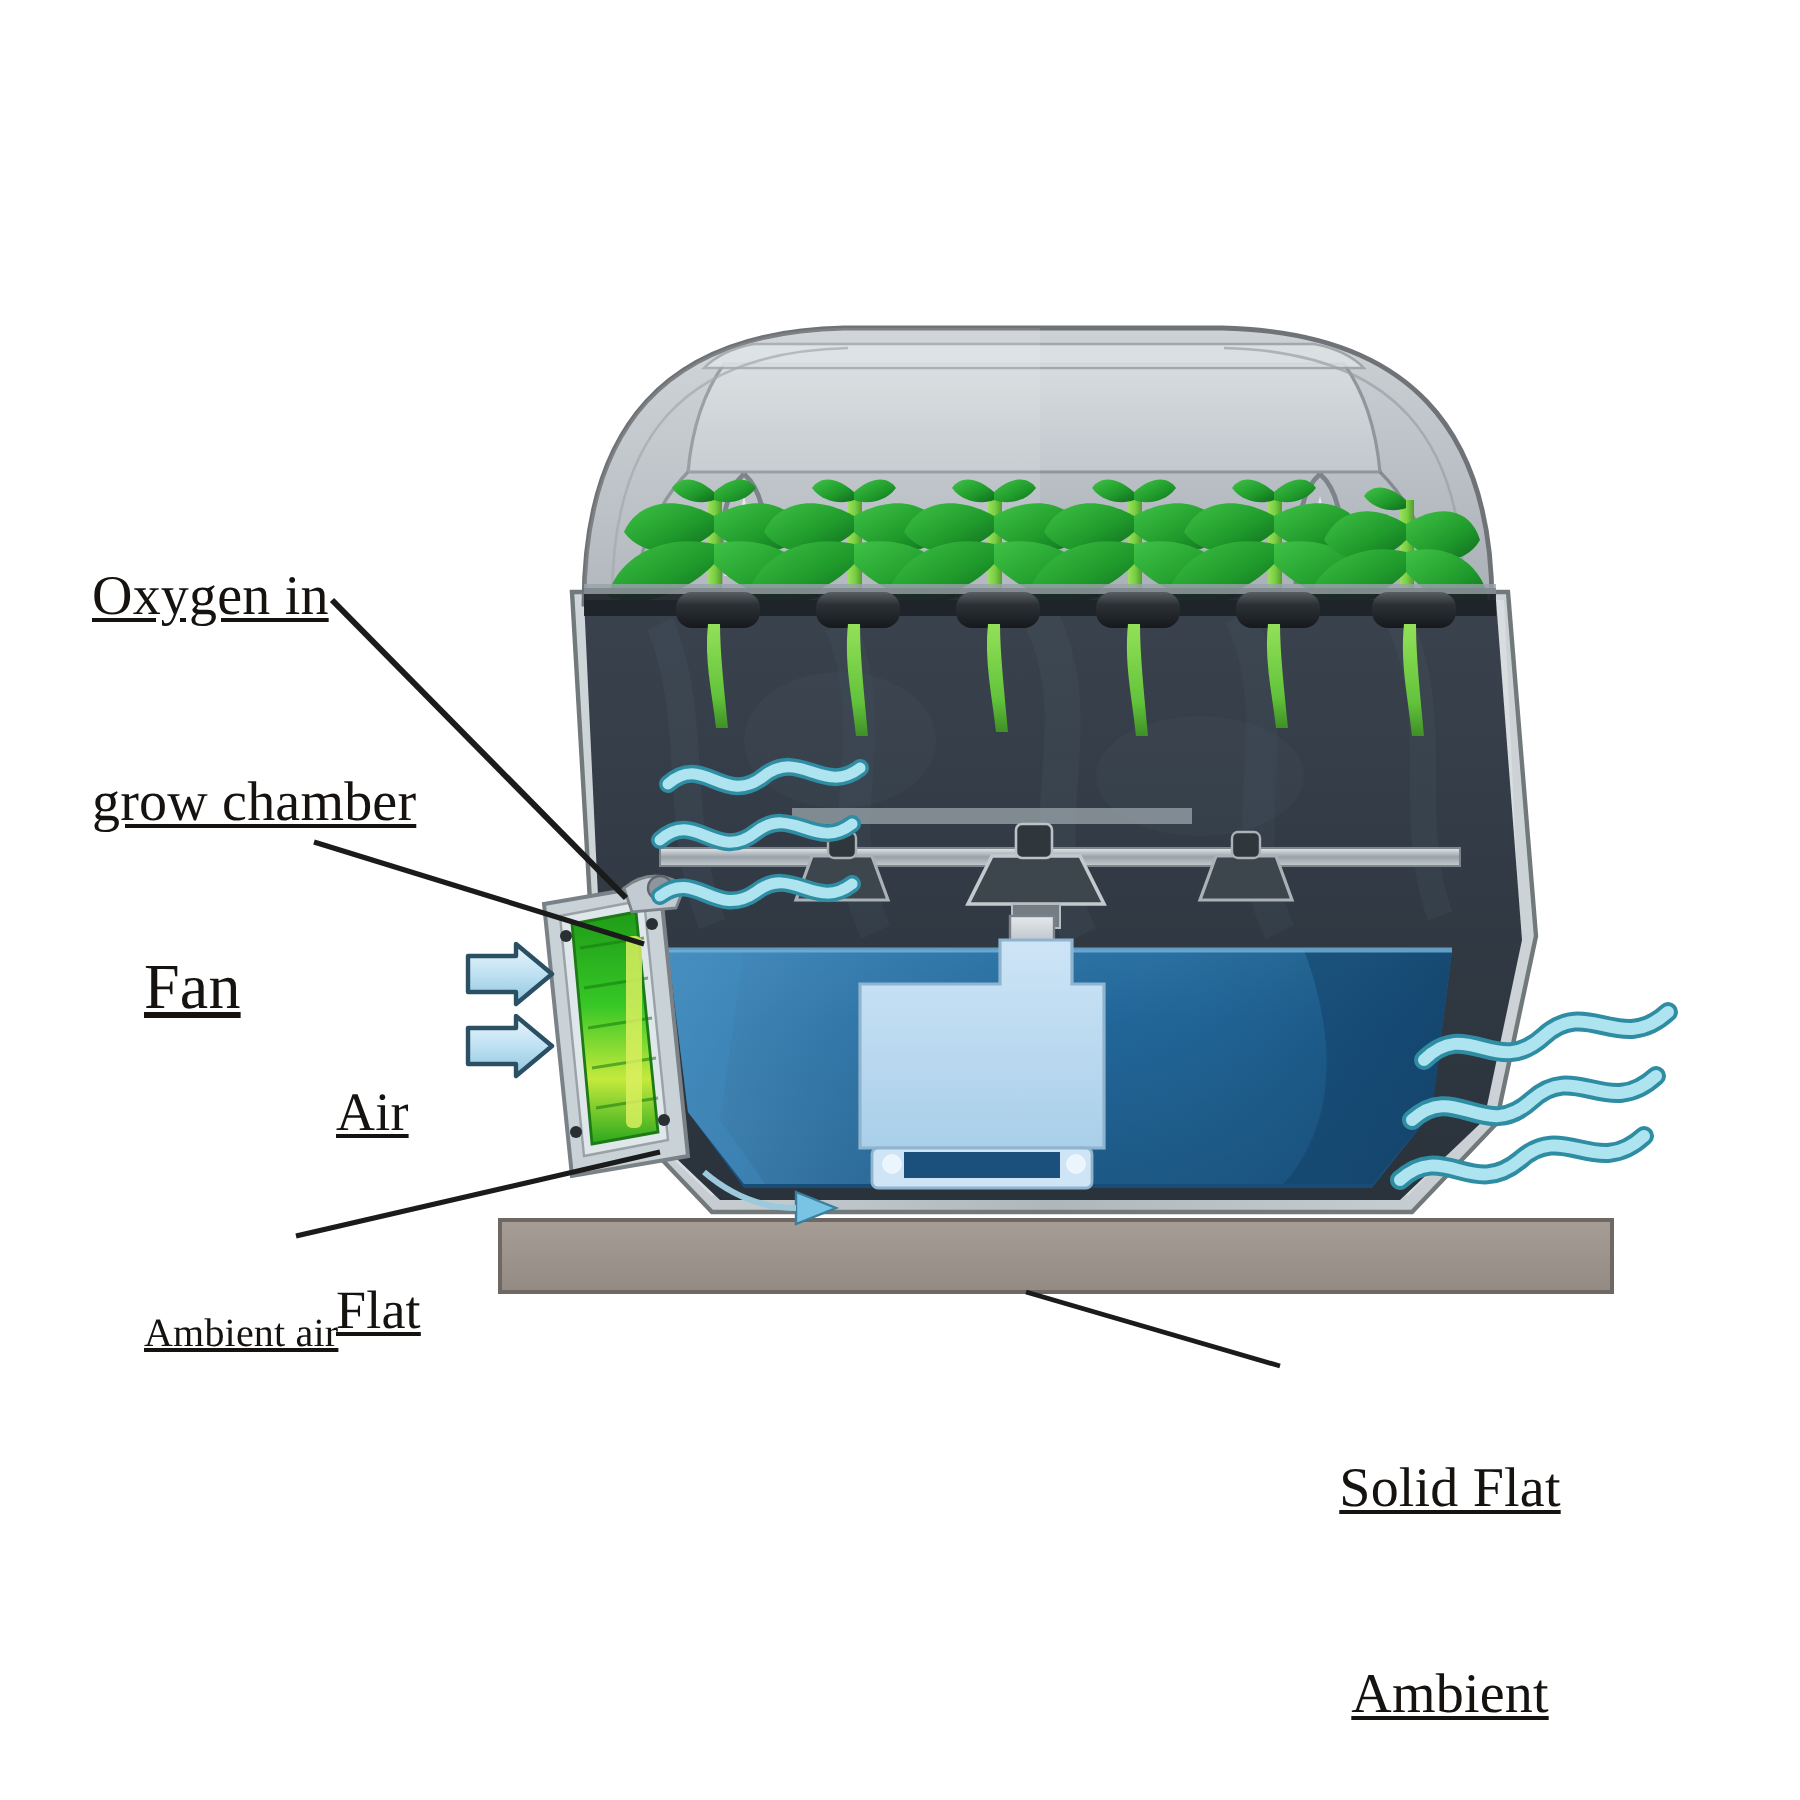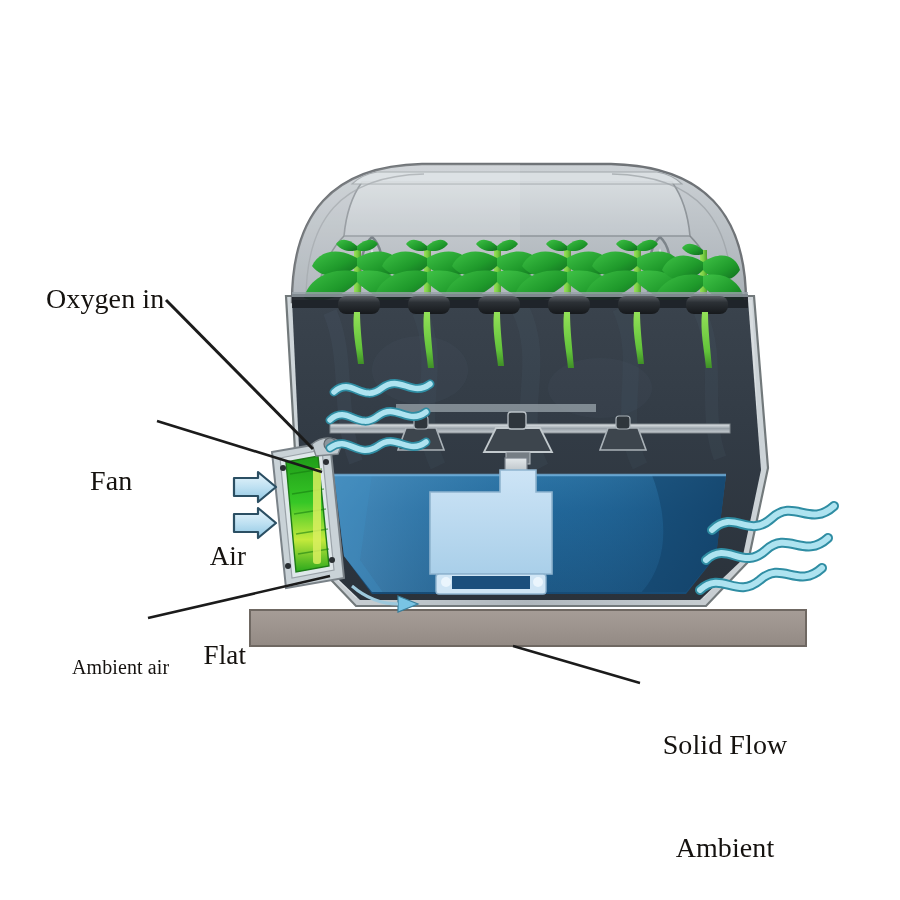--- a/index.html
+++ b/index.html
@@ -13,25 +13,25 @@
   #art{position:absolute;left:0;top:0;width:900px;height:900px;}
   .lbl{
     position:absolute;
     font-family:"Liberation Serif","DejaVu Serif",serif;
     color:#15120f;
     line-height:1.22;
     white-space:pre;
     letter-spacing:0.1px;
   }
   .lbl-oxygen{left:46px;top:214px;font-size:28px;text-align:left;}
-  .lbl-fan{left:90px;top:396px;font-size:28px;}
-  .lbl-airflow{left:168px;top:474px;font-size:27px;text-align:right;width:78px;}
+  .lbl-fan{left:72px;top:396px;font-size:32px;}
+  .lbl-airflow{left:168px;top:474px;font-size:27px;width:78px;}
   .lbl-ambient{left:28px;top:606px;font-size:20px;margin-left:44px;}
   .lbl-solid{left:645px;top:660px;font-size:28px;text-align:center;width:160px;}
-  .lbl span{display:block;}
+  .lbl span{display:block;text-decoration:underline;}
 </style>
 </head>
 <body>
 
 <div id="stage">
 
   <svg id="art" viewBox="0 0 900 900" xmlns="http://www.w3.org/2000/svg">
     <defs>
       <linearGradient id="gDome" x1="0" y1="0" x2="0" y2="1">
         <stop offset="0%" stop-color="#cdd2d6"></stop>
@@ -354,33 +354,34 @@
     <g stroke="#1b1b1b" fill="none">
       <line x1="166" y1="300" x2="313" y2="449" stroke-width="3"></line>
       <line x1="157" y1="421" x2="322" y2="472" stroke-width="2.6"></line>
       <line x1="148" y1="618" x2="330" y2="576" stroke-width="2.6"></line>
       <line x1="640" y1="683" x2="513" y2="646" stroke-width="2.4"></line>
     </g>
   </svg>
 
   <div class="lbl lbl-oxygen">
     <span>Oxygen in</span>
+    <span>grow chamber</span>
   </div>
 
   <div class="lbl lbl-fan">
     <span>Fan</span>
   </div>
 
   <div class="lbl lbl-airflow">
     <span>Air</span>
     <span>Flat</span>
   </div>
 
   <div class="lbl lbl-ambient">
     <span>Ambient air</span>
   </div>
 
   <div class="lbl lbl-solid">
-    <span>Solid Flow</span>
+    <span>Solid Flat</span>
     <span>Ambient</span>
   </div>
 
 </div>
 
 </body></html>

